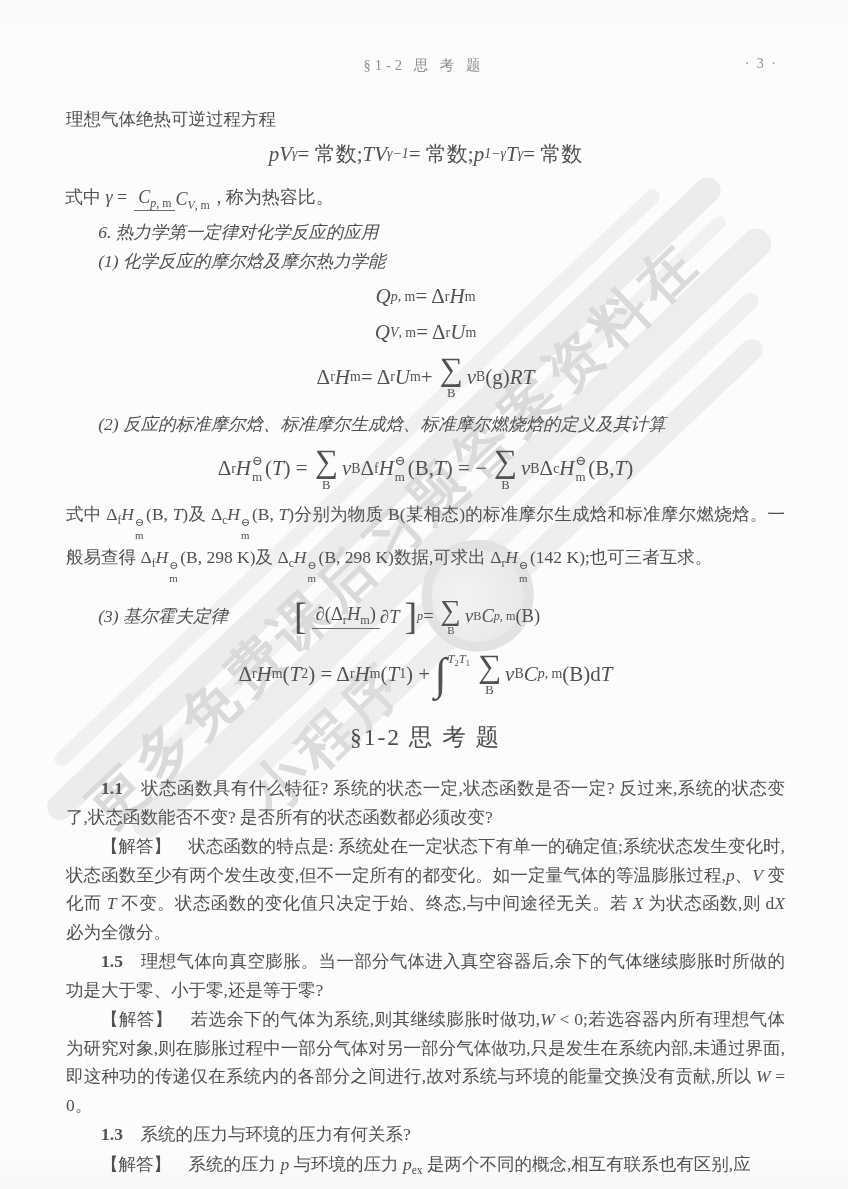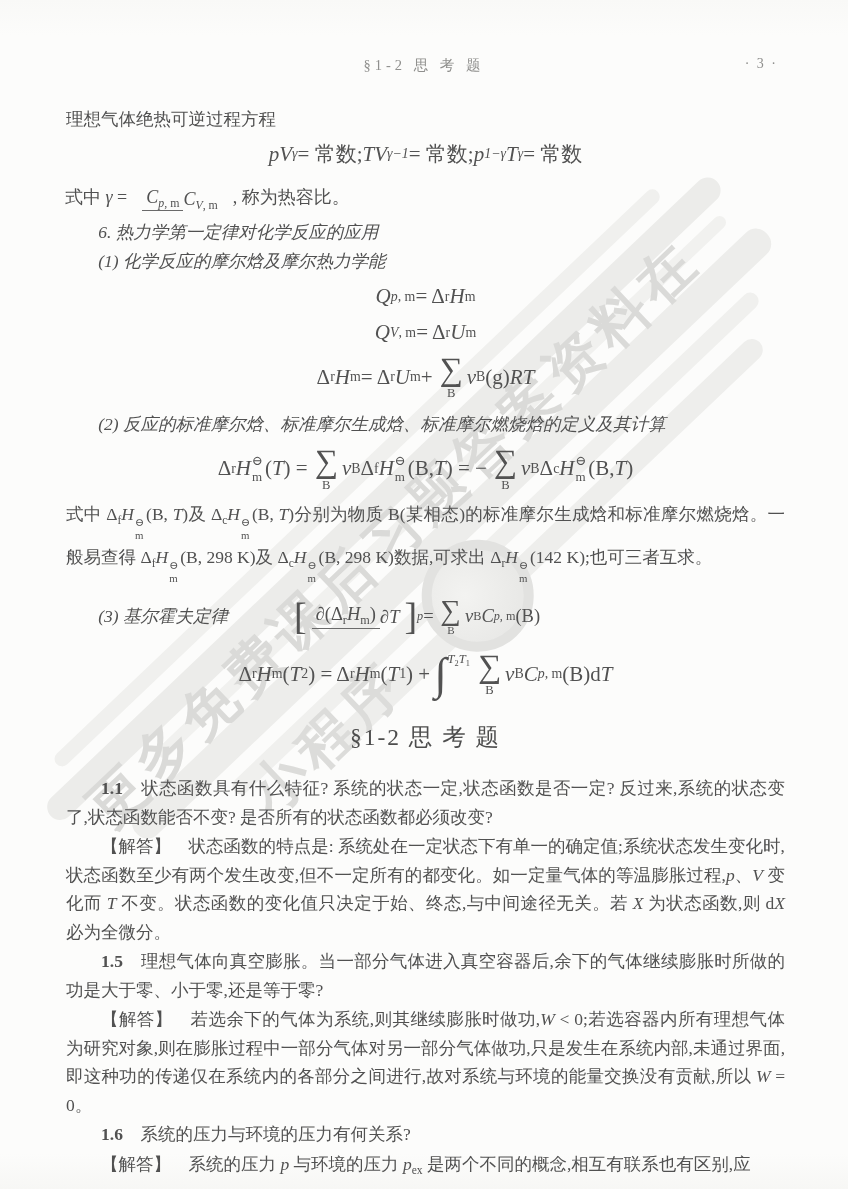--- a/index.html
+++ b/index.html
@@ -66,21 +66,21 @@
   .para{margin:1px;}
   .indent2{text-indent:2em;}
   .kai{font-style:italic;margin-left:1.9em;line-height:28px;}
   .eq{
     text-align:center;text-indent:0;
     font-size:21px;line-height:1;color:#525252;
     display:flex;justify-content:center;align-items:center;
   }
   .eq-pad{padding:9px 0 10px;}
   .gamma-row{
-    display:flex;align-items:center;gap:10px;
+    display:flex;align-items:center;gap:2px;
     padding:8px 0 6px;font-size:18px;
   }
   .kirchhoff-row{
     display:flex;align-items:center;
     padding:10px 0 4px;
   }
   .kirchhoff-row .kai{flex:0 0 auto;margin-left:1.9em;}
   .kirchhoff-row .eq-inline{
     display:flex;align-items:center;margin-left:66px;
     font-size:18.5px;line-height:1;color:#525252;
@@ -334,17 +334,17 @@
       </div>
 
     <h2 class="section-title">§1-2  思 考 题</h2>
 
     <div class="para indent2"><span class="tk-b">1.1</span><span class="tk-n">　状态函数具有什么特征? 系统的状态一定,状态函数是否一定? 反过来,系统的状态变了,状态函数能否不变? 是否所有的状态函数都必须改变?</span></div>
     <div class="para indent2"><span class="tk-n">【解答】　状态函数的特点是: 系统处在一定状态下有单一的确定值;系统状态发生变化时,状态函数至少有两个发生改变,但不一定所有的都变化。如一定量气体的等温膨胀过程,</span><span class="tk-i">p</span><span class="tk-n">、</span><span class="tk-i">V</span><span class="tk-n"> 变化而 </span><span class="tk-i">T</span><span class="tk-n"> 不变。状态函数的变化值只决定于始、终态,与中间途径无关。若 </span><span class="tk-i">X</span><span class="tk-n"> 为状态函数,则 d</span><span class="tk-i">X</span><span class="tk-n"> 必为全微分。</span></div>
 
     <div class="para indent2"><span class="tk-b">1.5</span><span class="tk-n">　理想气体向真空膨胀。当一部分气体进入真空容器后,余下的气体继续膨胀时所做的功是大于零、小于零,还是等于零?</span></div>
     <div class="para indent2"><span class="tk-n">【解答】　若选余下的气体为系统,则其继续膨胀时做功,</span><span class="tk-i">W</span><span class="tk-n"> &lt; 0;若选容器内所有理想气体为研究对象,则在膨胀过程中一部分气体对另一部分气体做功,只是发生在系统内部,未通过界面,即这种功的传递仅在系统内的各部分之间进行,故对系统与环境的能量交换没有贡献,所以 </span><span class="tk-i">W</span><span class="tk-n"> = 0。</span></div>
 
-    <div class="para indent2"><span class="tk-b">1.6</span><span class="tk-n">　系统的压力与环境的压力有何关系?</span></div>
+    <div class="para indent2"><span class="tk-b">1.3</span><span class="tk-n">　系统的压力与环境的压力有何关系?</span></div>
     <div class="para indent2"><span class="tk-n">【解答】　系统的压力 </span><span class="tk-i">p</span><span class="tk-n"> 与环境的压力 </span><span class="tk-i">p</span><sub><span class="tk-n">ex</span></sub><span class="tk-n"> 是两个不同的概念,相互有联系也有区别,应</span></div>
 
   </div>
 </div>
 
 </body></html>

